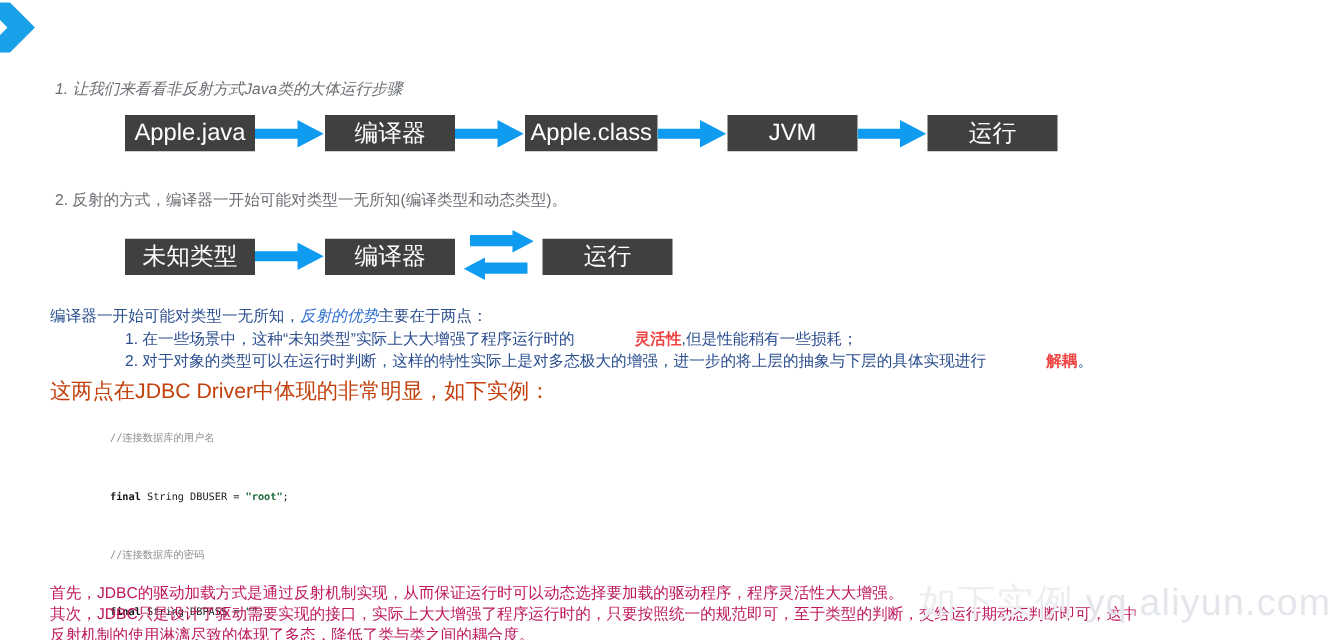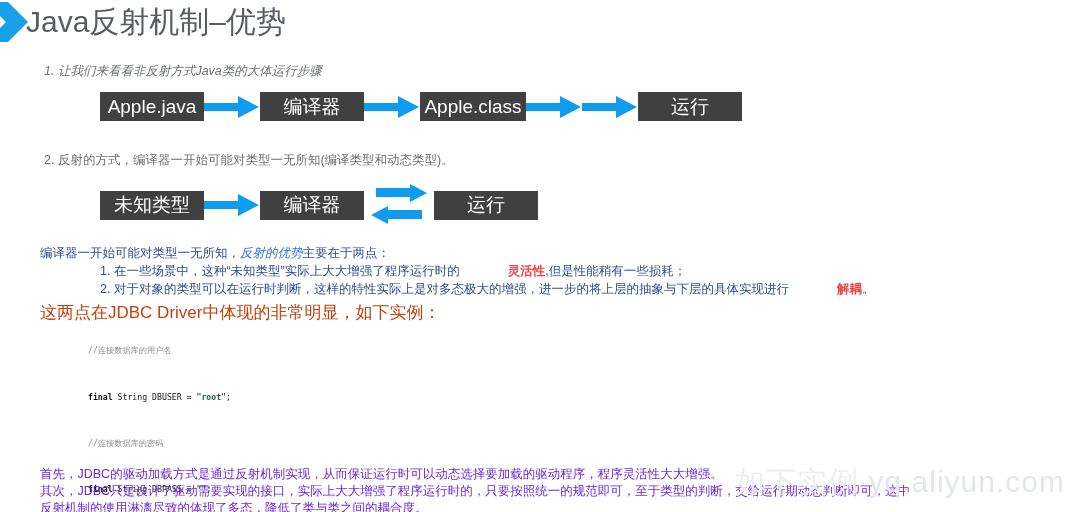--- a/index.html
+++ b/index.html
@@ -115,21 +115,21 @@
   }
   .code-line { height: 11.6px; }
   .cmt  { color: #8f8f8f; }
   .kw   { color: #111111; font-weight: bold; }
   .str  { color: #1a6b3c; font-weight: bold; }
 
   
   .footer-para {
     position: absolute;
     font-size: 12.5px;
-    color: #6d28d9;
+    color: #be185d;
     line-height: 17px;
     white-space: nowrap;
   }
 
   
   .watermark {
     position: absolute;
     right: 8px;
     top: 462px;
     font-size: 30px;
@@ -141,38 +141,38 @@
   }
   .watermark .wm-cn { color: #eceef1; }
 </style>
 </head>
 <body>
 
 <div class="header">
   <svg class="header-chevron" viewBox="0 0 44 42">
     <polygon points="0,1 22,1 42,21 22,41 0,41 20,21" fill="#18a0e8"></polygon>
   </svg>
-  <div class="page-title">Java反射机制–优势</div>
 </div>
 
 <div class="step-label" style="left:44px; top:63px;font-style:italic;">1. 让我们来看看非反射方式Java类的大体运行步骤</div>
 
 <div class="flow" style="left:100px; top:92px;">
   <div class="flow-box" style="width:104px;">Apple.java</div>
   <svg class="arrow-right" viewBox="0 0 56 24">
     <polygon points="0,8 34,8 34,1 55,12 34,23 34,16 0,16" fill="#0f9bf0"></polygon>
   </svg>
   <div class="flow-box" style="width:104px;">编译器</div>
   <svg class="arrow-right" viewBox="0 0 56 24">
     <polygon points="0,8 34,8 34,1 55,12 34,23 34,16 0,16" fill="#0f9bf0"></polygon>
   </svg>
   <div class="flow-box" style="width:106px;text-align:right;">Apple.class</div>
   <svg class="arrow-right" viewBox="0 0 56 24">
     <polygon points="0,8 34,8 34,1 55,12 34,23 34,16 0,16" fill="#0f9bf0"></polygon>
   </svg>
+  <div class="flow-box" style="width:104px;">JVM</div>
   <svg class="arrow-right" viewBox="0 0 56 24">
     <polygon points="0,8 34,8 34,1 55,12 34,23 34,16 0,16" fill="#0f9bf0"></polygon>
   </svg>
   <div class="flow-box" style="width:104px;">运行</div>
 </div>
 
 <div class="step-label" style="left:44px; top:152px;">2. 反射的方式，编译器一开始可能对类型一无所知(编译类型和动态类型)。</div>
 
 <div class="flow" style="left:100px; top:184px;">
   <div class="flow-box" style="width:104px;">未知类型</div>

